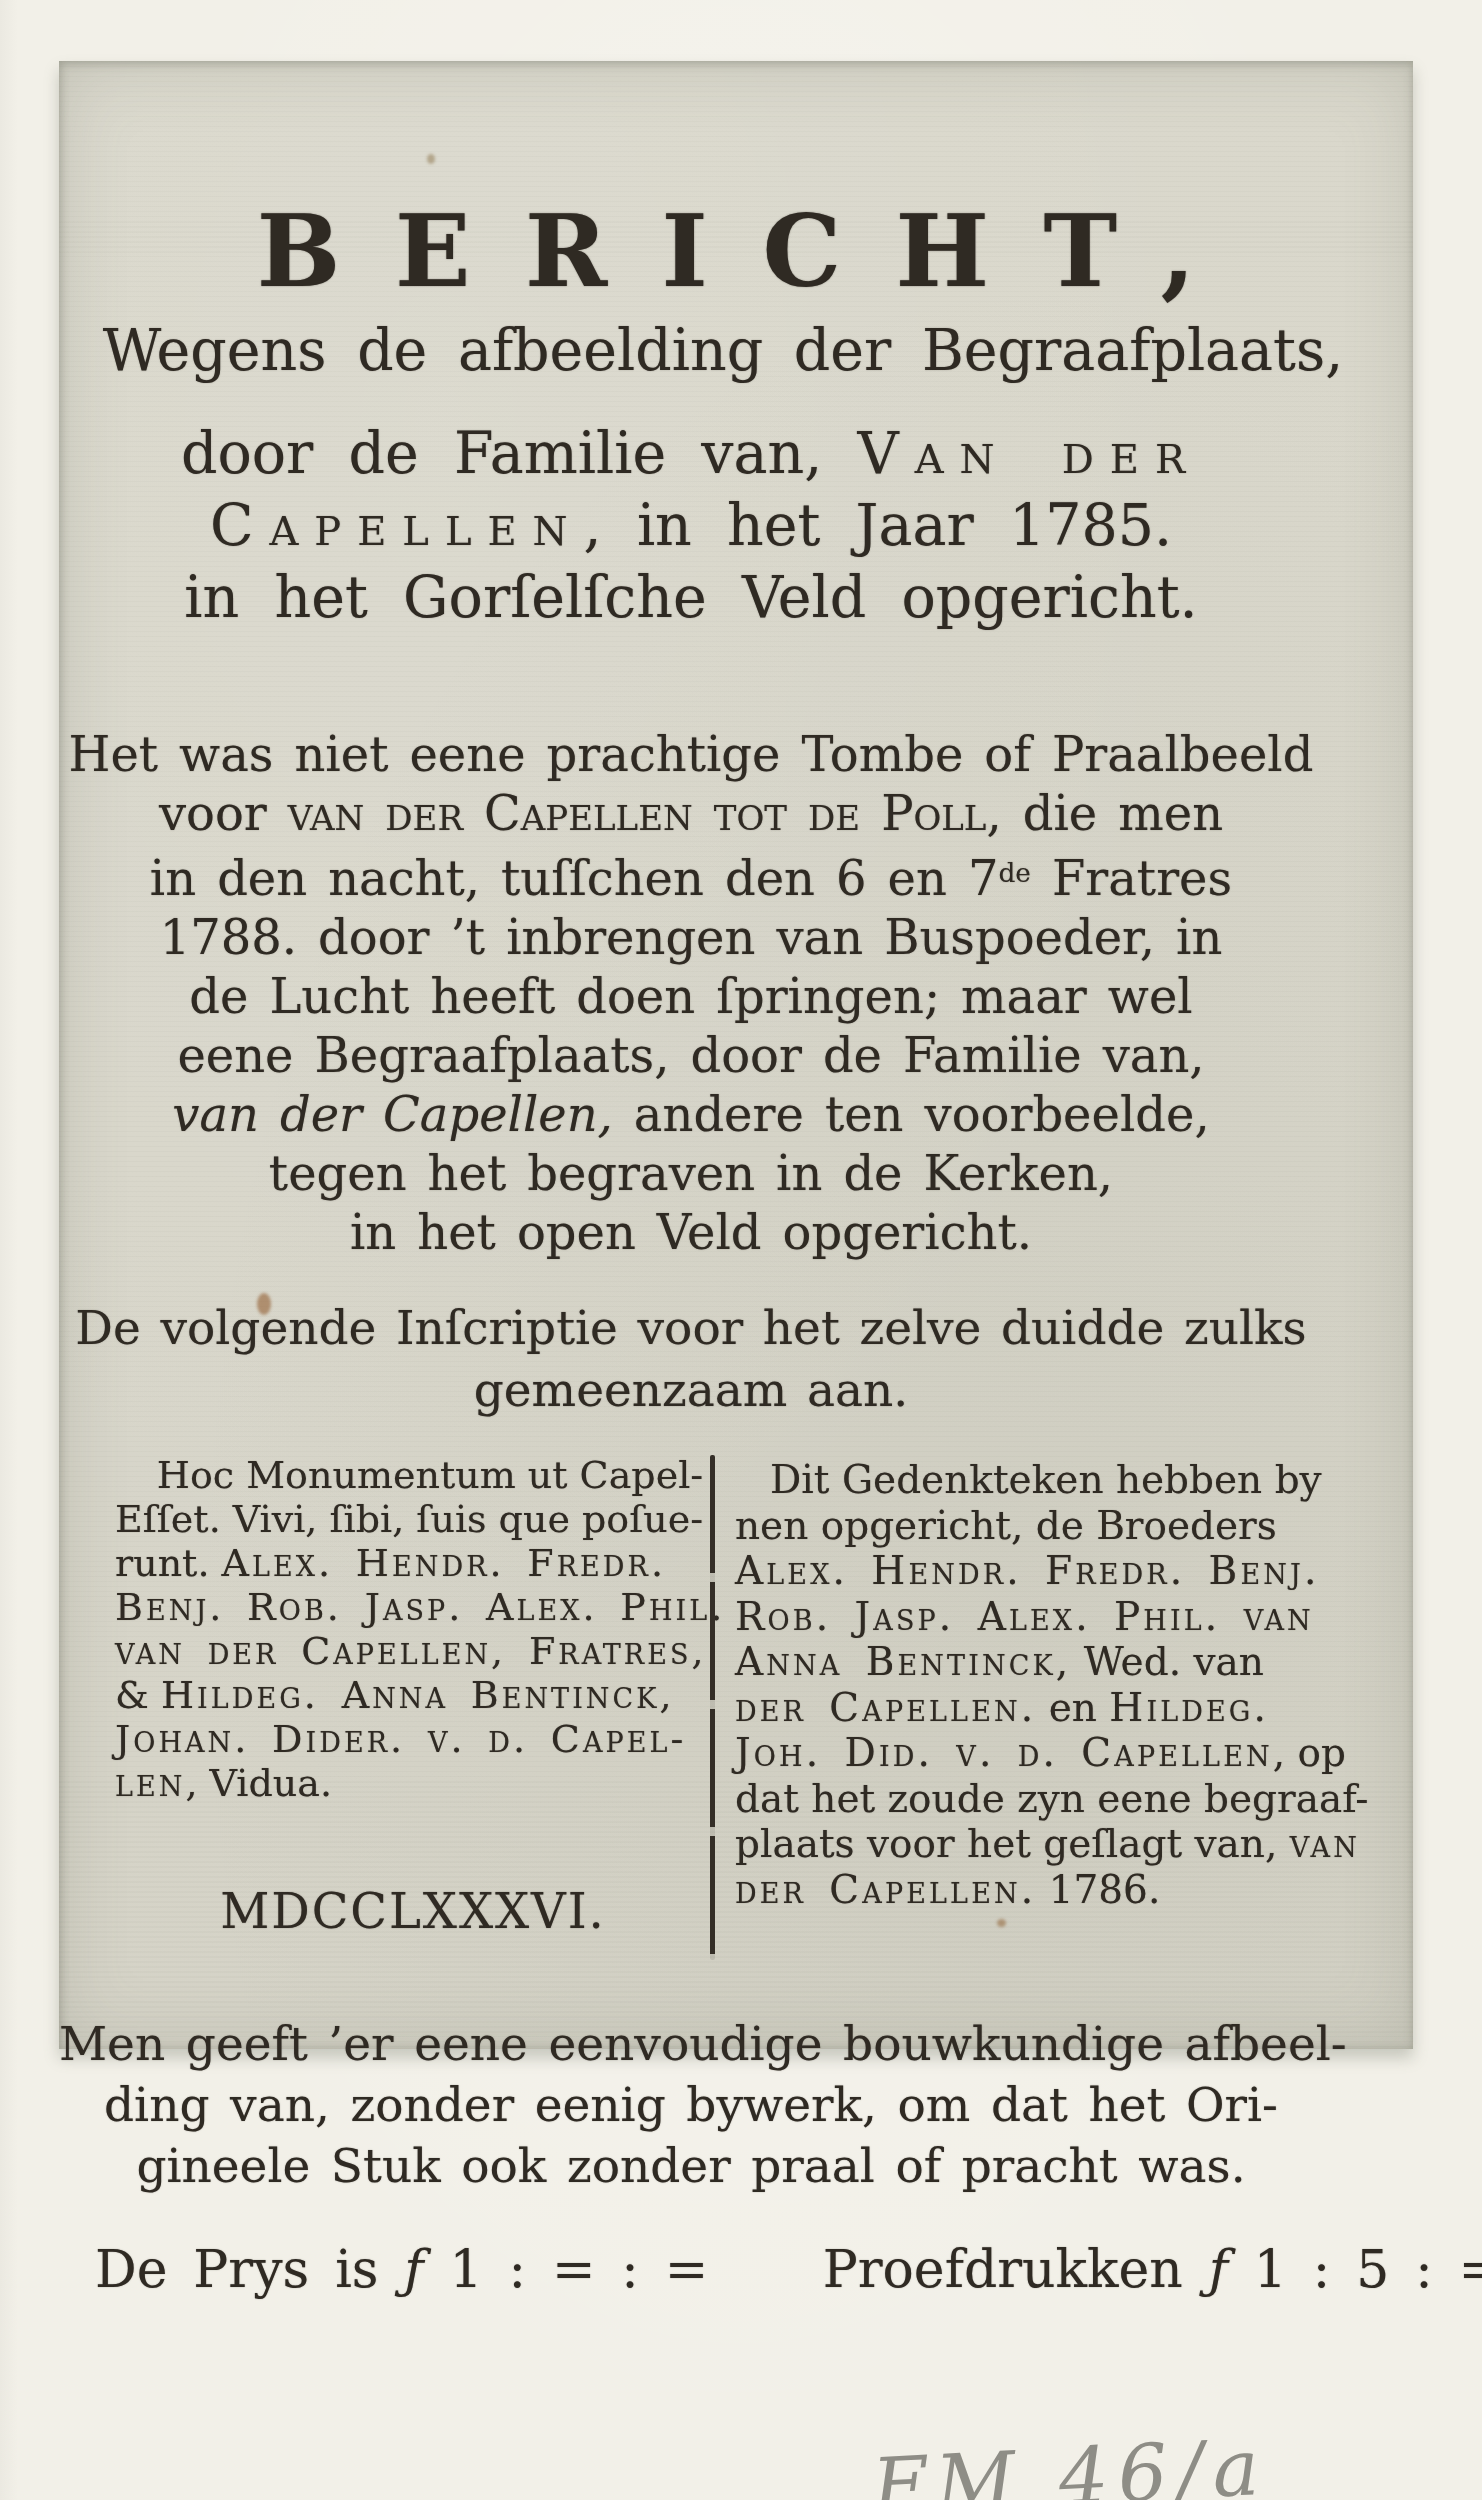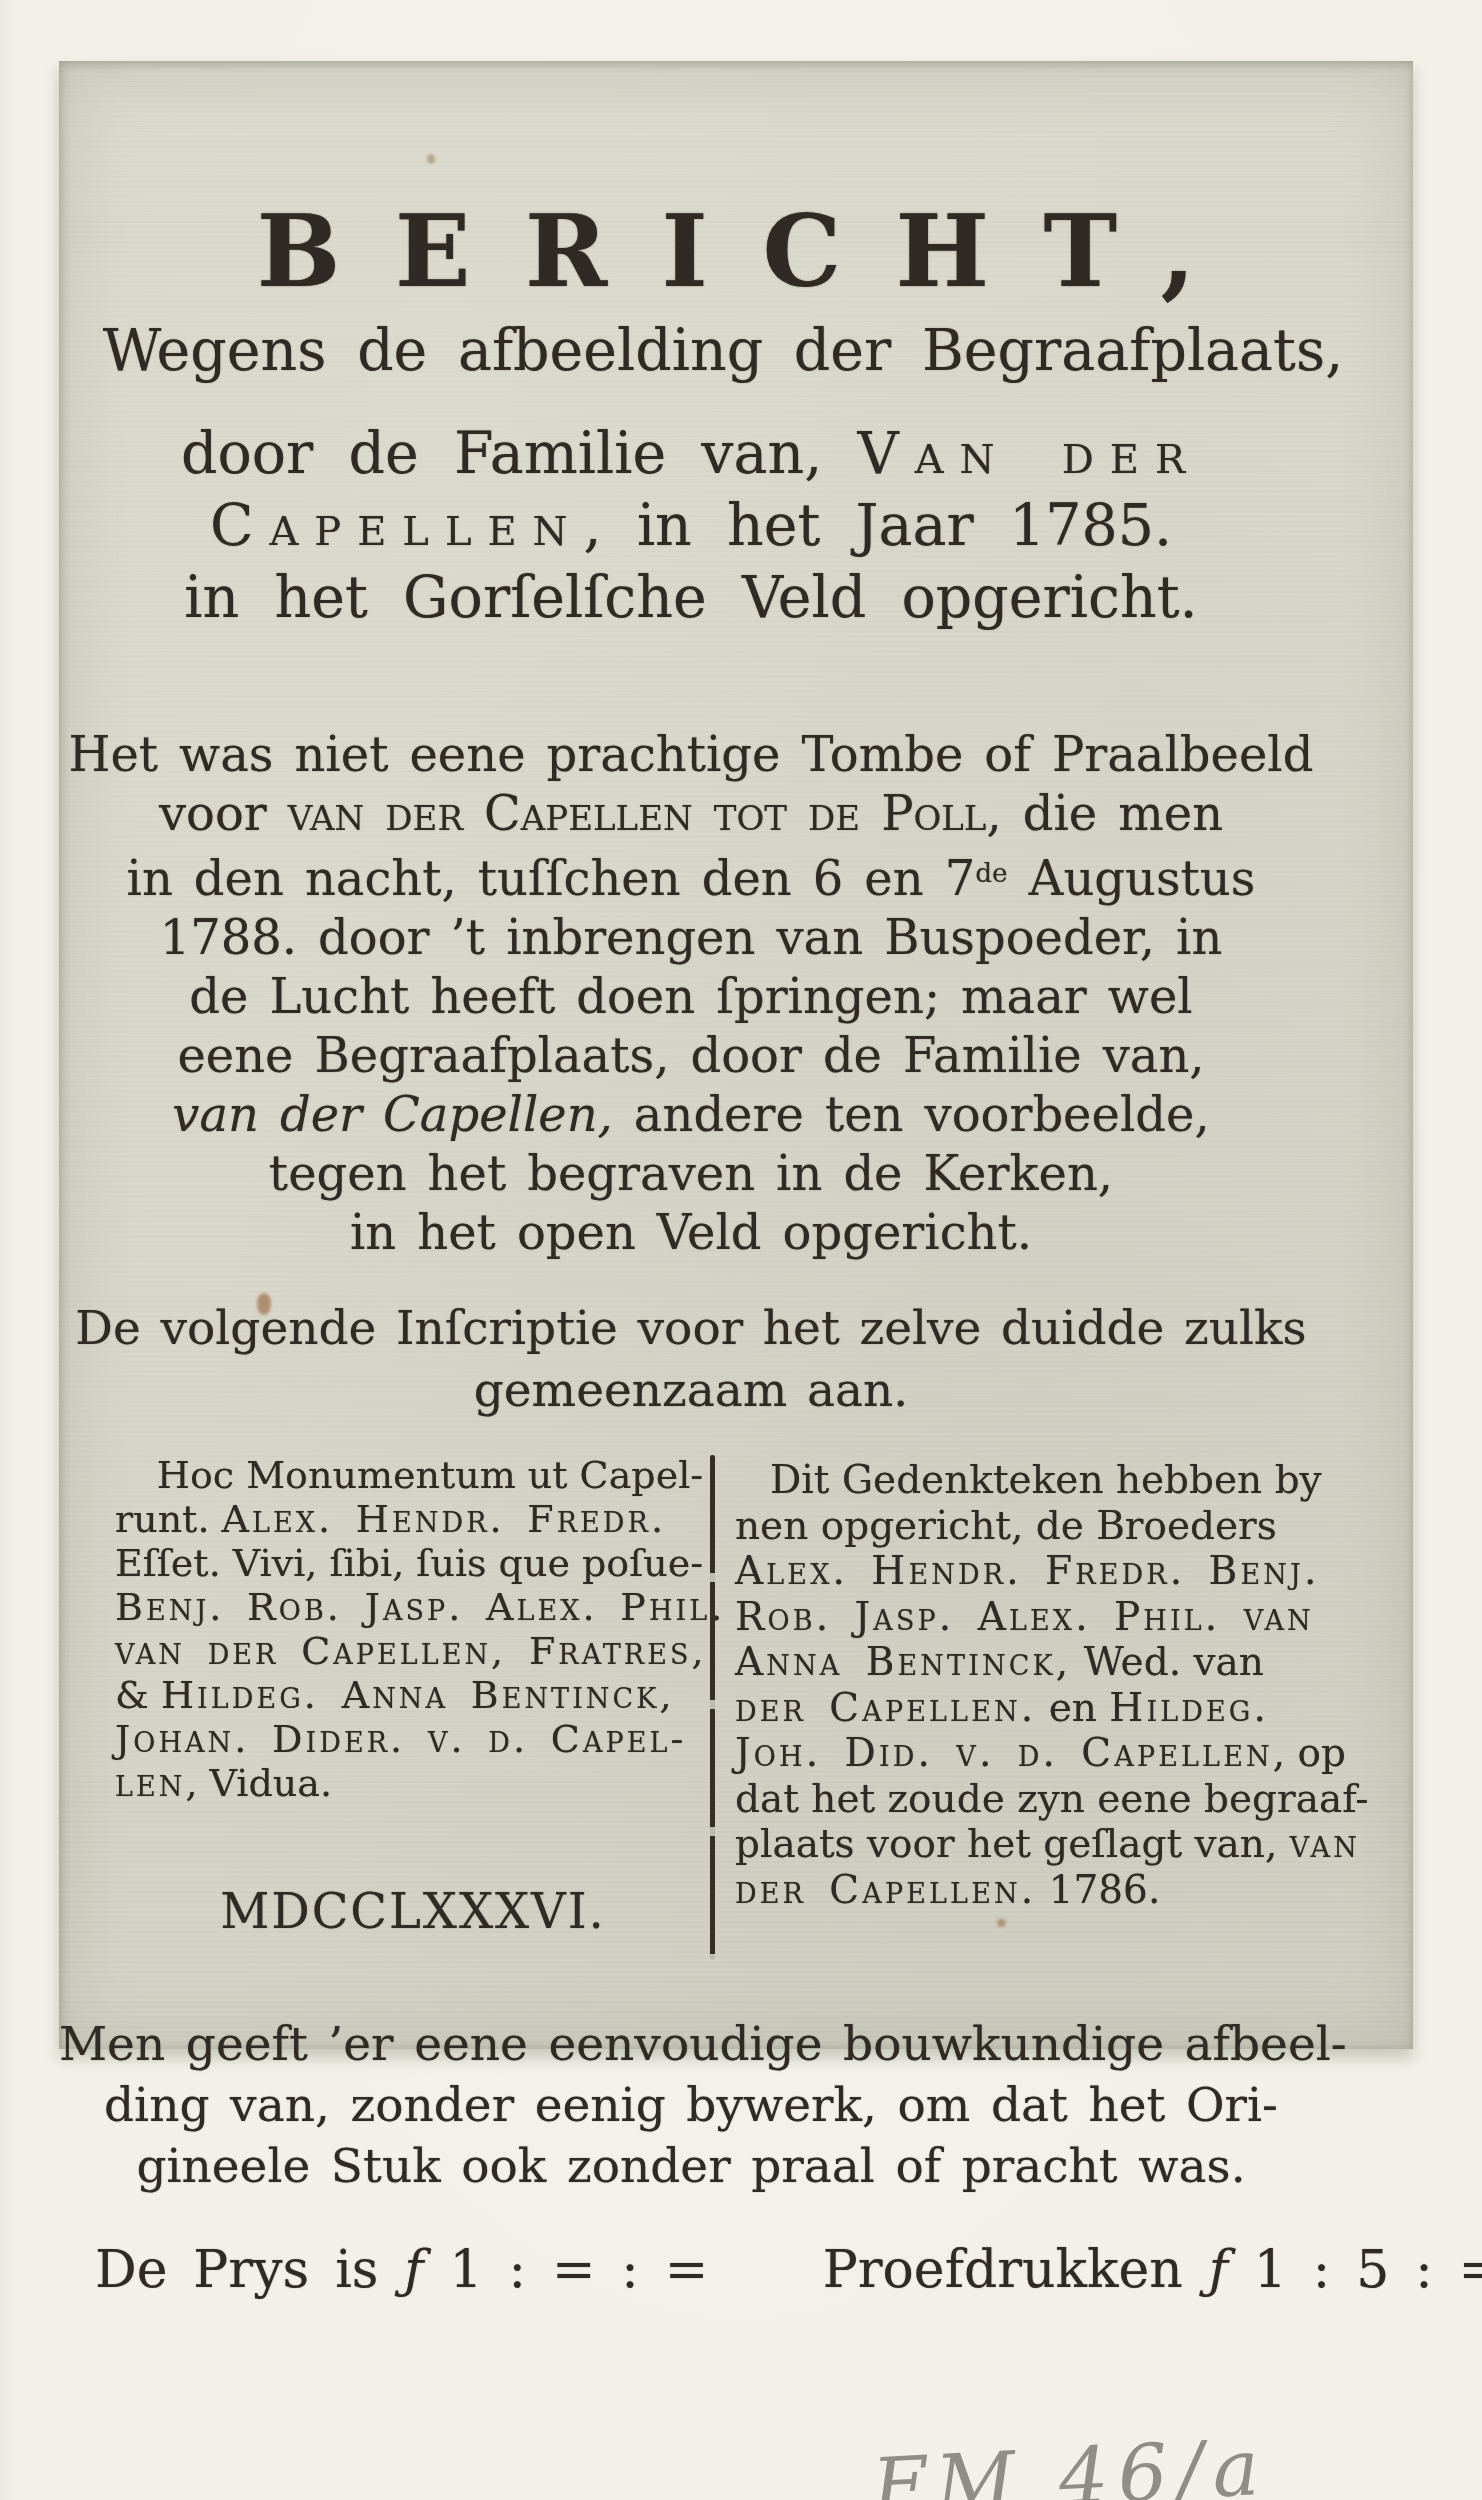--- a/index.html
+++ b/index.html
@@ -86,38 +86,38 @@
 
     <div class="block subtitleB">
         <div class="line"><span>door de Familie van, </span><span class="scw">Van der</span></div>
         <div class="line"><span class="scw">Capellen</span><span>, in het Jaar 1785.</span></div>
         <div class="line"><span>in het Gorſelſche Veld opgericht.</span></div>
       </div>
 
     <div class="block para1">
         <div class="line"><span>Het was niet eene prachtige Tombe of Praalbeeld</span></div>
         <div class="line"><span>voor </span><span class="sc">van der Capellen tot de Poll</span><span>, die men</span></div>
-        <div class="line"><span>in den nacht, tuſſchen den 6 en 7</span><span class="sup">de</span><span> Augustus</span></div>
+        <div class="line"><span>in den nacht, tuſſchen den 6 en 7</span><span class="sup">de</span><span> Fratres</span></div>
         <div class="line"><span>1788. door ’t inbrengen van Buspoeder, in</span></div>
         <div class="line"><span>de Lucht heeft doen ſpringen; maar wel</span></div>
         <div class="line"><span>eene Begraafplaats, door de Familie van,</span></div>
         <div class="line"><span class="it">van der Capellen,</span><span> andere ten voorbeelde,</span></div>
         <div class="line"><span>tegen het begraven in de Kerken,</span></div>
         <div class="line"><span>in het open Veld opgericht.</span></div>
       </div>
 
     <div class="block intro">
         <div class="line"><span>De volgende Inſcriptie voor het zelve duidde zulks</span></div>
         <div class="line"><span>gemeenzaam aan.</span></div>
       </div>
 
     <div class="col col-left">
         <div class="line"><span>Hoc Monumentum ut Capel-</span></div>
+        <div class="line"><span>Eſſet. Vivi, ſibi, ſuis que poſue-</span></div>
         <div class="line"><span>runt. </span><span class="sc">Alex. Hendr. Fredr.</span></div>
-        <div class="line"><span>Eſſet. Vivi, ſibi, ſuis que poſue-</span></div>
         <div class="line"><span class="sc">Benj. Rob. Jasp. Alex. Phil.</span></div>
         <div class="line"><span class="sc">van der Capellen, Fratres,</span></div>
         <div class="line"><span>&amp; </span><span class="sc">Hildeg. Anna Bentinck,</span></div>
         <div class="line"><span class="sc">Johan. Dider. v. d. Capel-</span></div>
         <div class="line"><span class="sc">len</span><span>, Vidua.</span></div>
       </div>
 
     <div class="divider"></div>
 
     <div class="col col-right">

